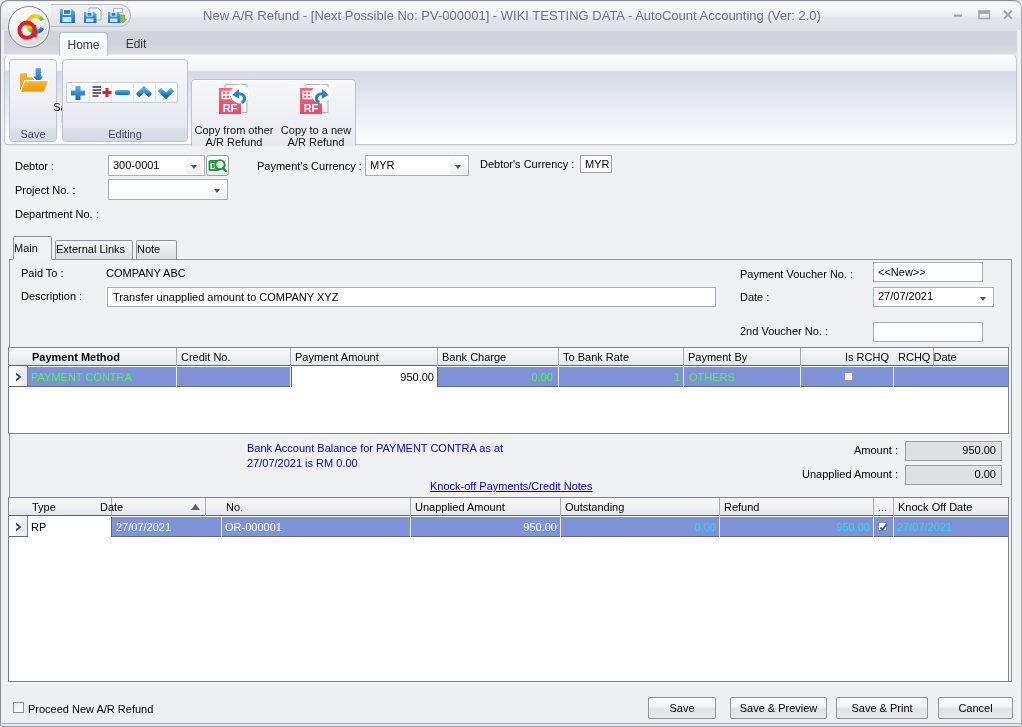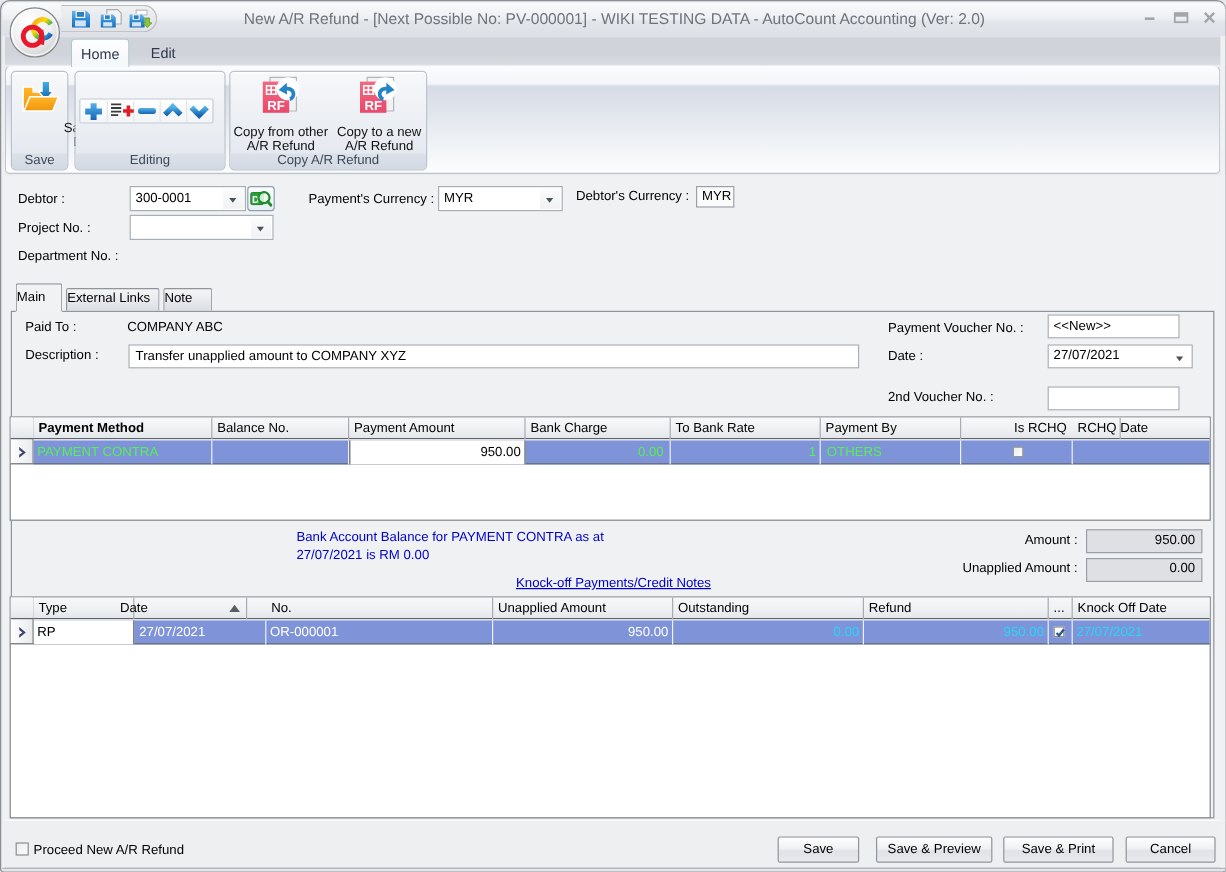--- a/index.html
+++ b/index.html
@@ -159,21 +159,21 @@
           <path d="M25.5 7 h8.5"></path>
           <path d="M25.5 10 h8.5"></path>
           <path d="M25.5 13 h6"></path>
         </g>
       <path d="M35.5 8 h3 v-3 h3 v3 h3 v3 h-3 v3 h-3 v-3 h-3 z" fill="#e11e26"></path>
       <rect x="48" y="7" width="15" height="5" rx="2.2" fill="url(#bi)"></rect>
       <path d="M70.5 12.5 L77 6 L83.5 12.5" stroke="url(#bi)" stroke-width="4.6" fill="none"></path>
       <path d="M92.5 6.5 L99 13 L105.5 6.5" stroke="url(#bi)" stroke-width="4.6" fill="none"></path>
     </svg>
   </div>
-  <div class="rgroup" id="g-copy" style="left:190px;width:165px;">
+  <div class="rgroup" id="g-copy" style="left:190px;width:165px;margin-top:20px;">
     <svg class="abs" style="left:25px;top:3px;" width="36" height="34" viewBox="0 0 36 34">
       <defs>
           <linearGradient id="pk" x1="0" y1="0" x2="0" y2="1">
             <stop offset="0" stop-color="#f26880"></stop>
             <stop offset="1" stop-color="#e94a6c"></stop>
           </linearGradient>
         </defs>
       <path d="M8 1.5 h22 v28 h-22 z" fill="#f1f2f3" stroke="#b2b5b9" stroke-width="1"></path>
       <rect x="2" y="5" width="22" height="26" fill="url(#pk)"></rect>
       <g stroke="#fff" stroke-width="1.3">
@@ -240,21 +240,21 @@
   <div class="combo" style="left:872px;top:286px;width:121px;height:20px;">
       <span class="ctext" style="top:2px;">27/07/2021</span>
       <span class="drop" style="background:none;"></span>
     </div>
   <div class="lbl" style="left:739px;top:324px;">2nd Voucher No. :</div>
   <div class="tbox" style="left:872px;top:321px;width:110px;height:20px;"></div>
 
   <div class="grid" id="grid1" style="left:7px;top:346px;width:1001px;height:87px;">
     <div class="ghead" style="left:19px;">
       <div class="gh" style="left:0px;width:149px;font-weight:bold;">Payment Method</div>
-      <div class="gh" style="left:149px;width:114px;">Balance No.</div>
+      <div class="gh" style="left:149px;width:114px;">Credit No.</div>
       <div class="gh" style="left:263px;width:147px;">Payment Amount</div>
       <div class="gh" style="left:410px;width:121px;">Bank Charge</div>
       <div class="gh" style="left:531px;width:125px;">To Bank Rate</div>
       <div class="gh" style="left:656px;width:117px;">Payment By</div>
       <div class="gh" style="left:773px;width:93px;margin-left:40px;">Is RCHQ</div>
       <div class="gh" style="left:866px;width:113px;border-right:none;">RCHQ Date</div>
     </div>
     <div class="grow" style="top:19px;left:19px;">
       <div class="gc" style="left:0px;width:149px;color:#55f055;">PAYMENT CONTRA</div>
       <div class="gc" style="left:149px;width:114px;"></div>

